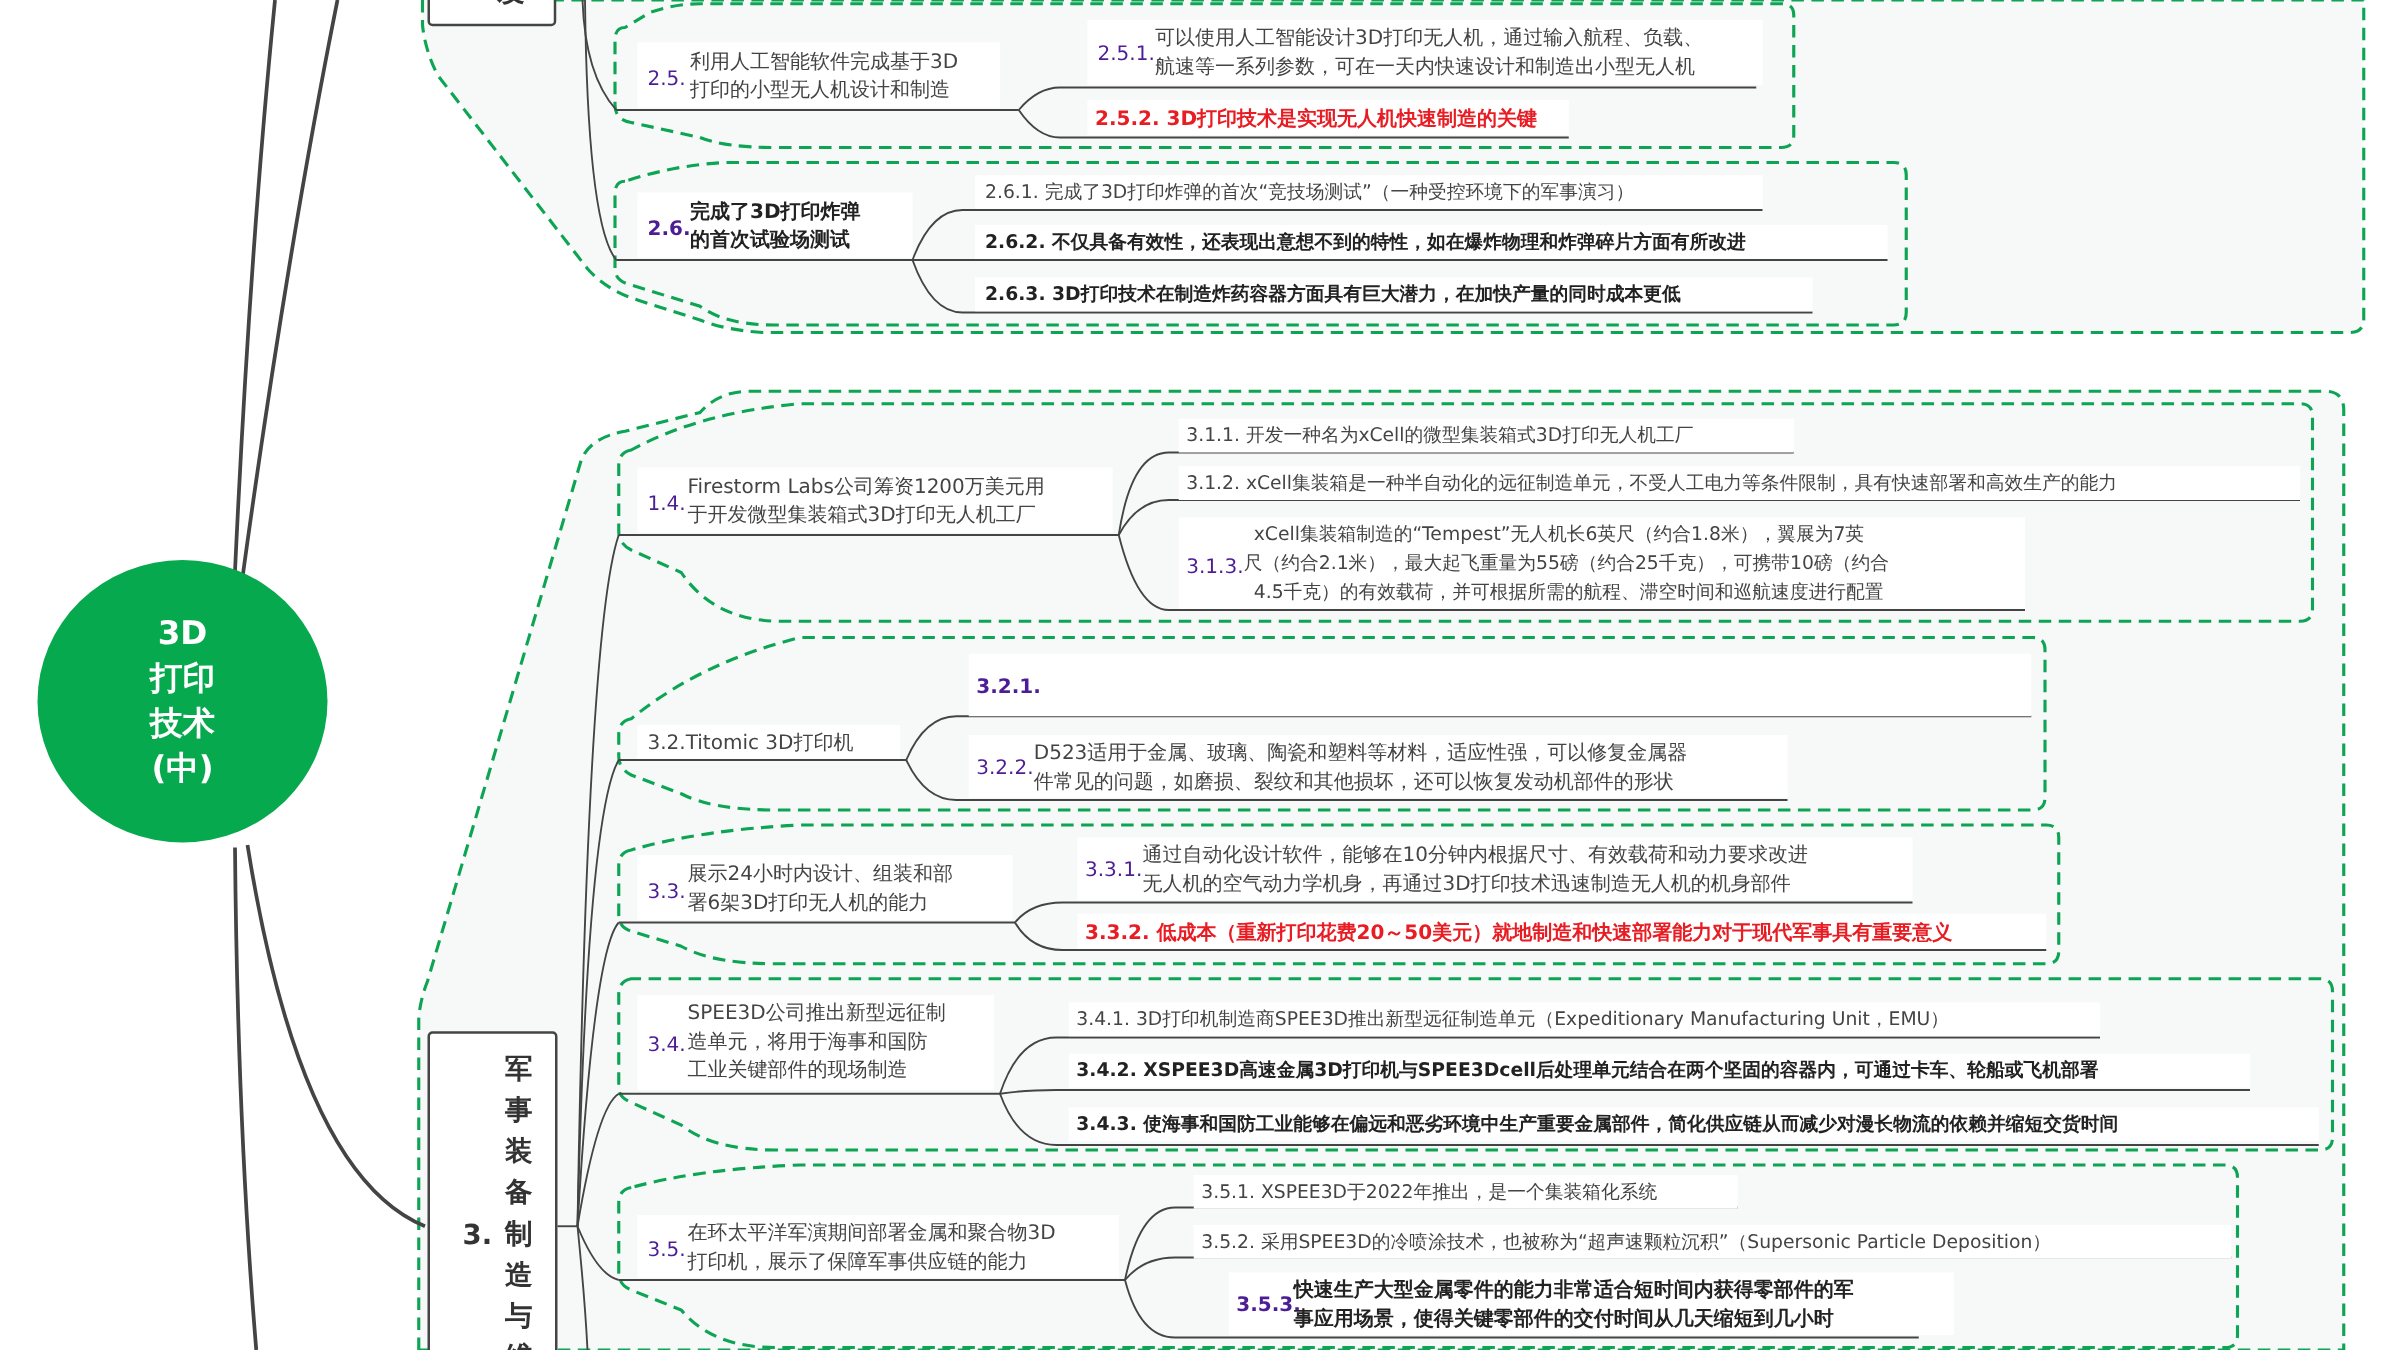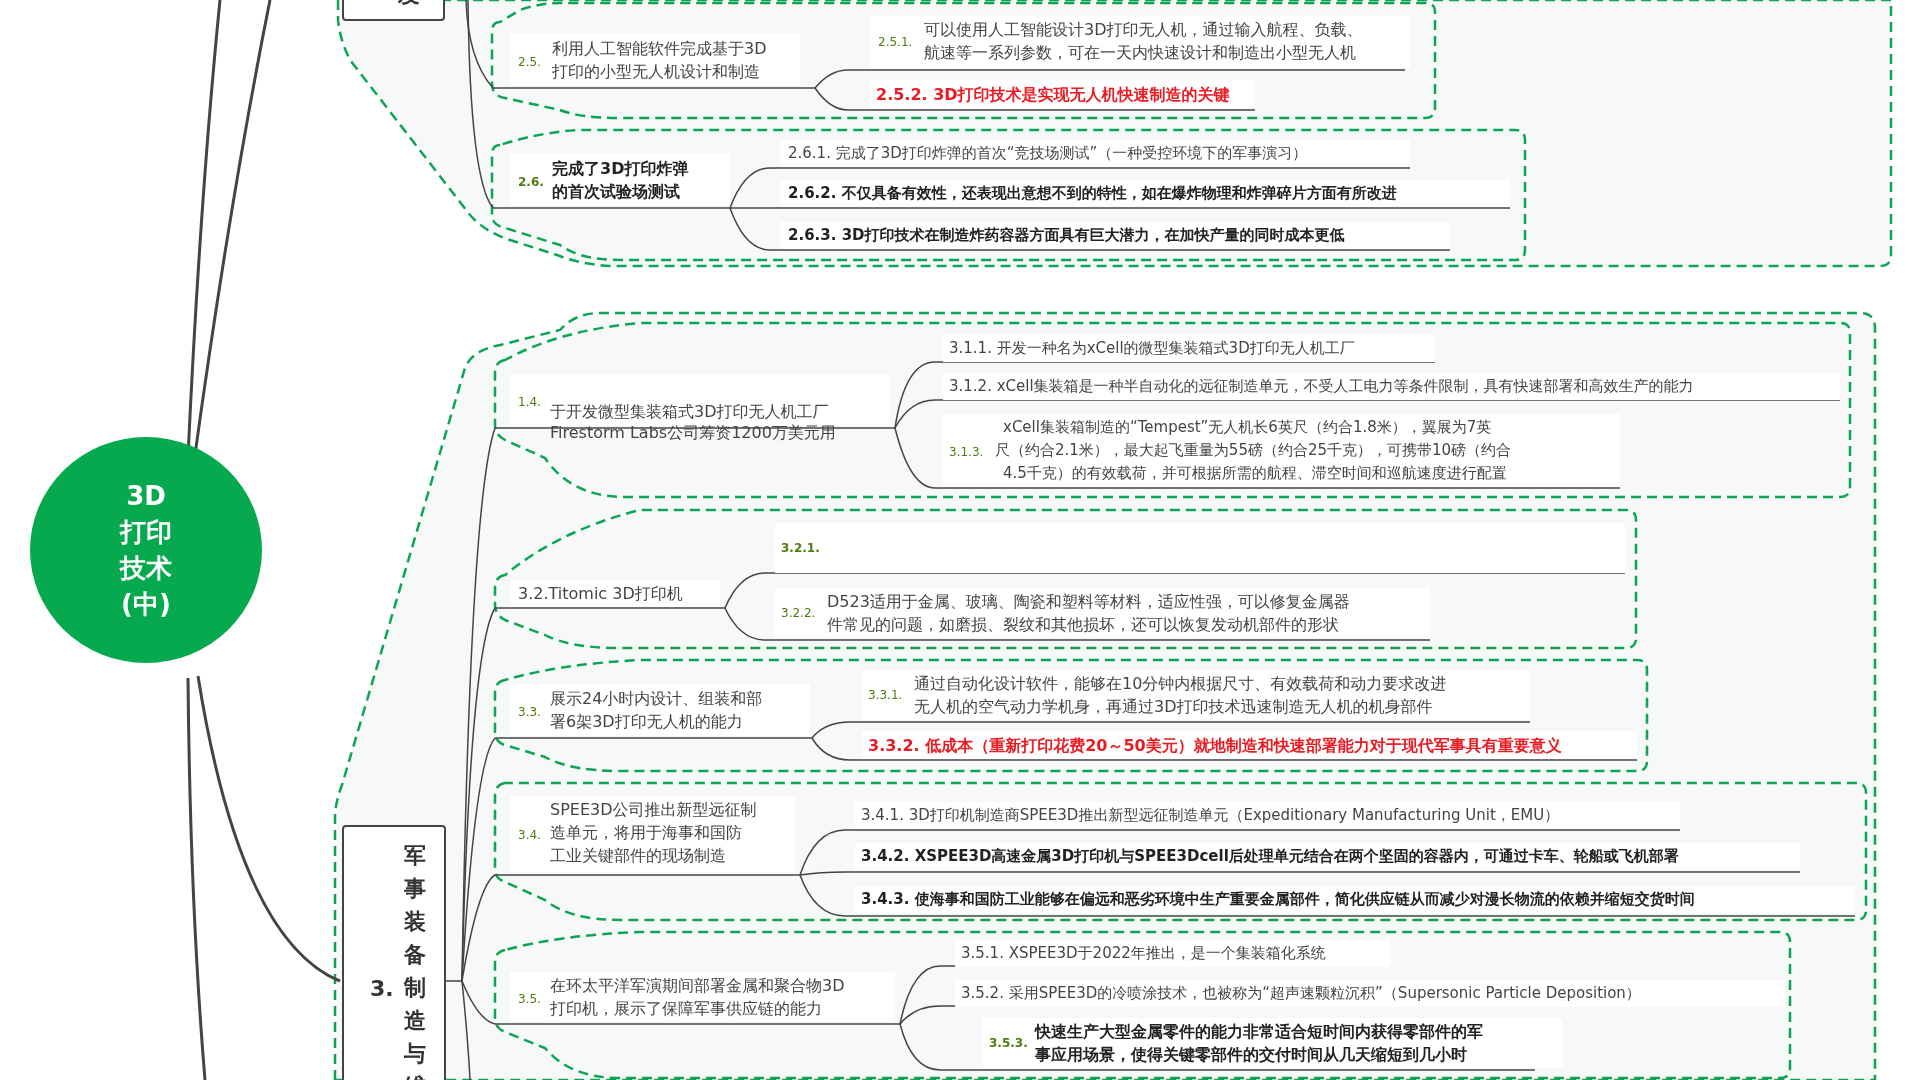--- a/index.html
+++ b/index.html
@@ -1,28 +1,28 @@
 <!DOCTYPE html>
 <html><head>
 <meta charset="utf-8">
 <style>
   html, body { margin:0; padding:0; }
   body { width:1920px; height:1080px; overflow:hidden; background:#ffffff; position:relative;
          font-family:"DejaVu Sans","Liberation Sans",sans-serif; color:#333; }
   svg.lines { position:absolute; left:0; top:0; width:1920px; height:1080px; }
-  .root { position:absolute; left:30px; top:437px; width:232px; height:226px; border-radius:50%;
+  .root { position:absolute; left:30px; top:448px; width:232px; height:226px; border-radius:50%;
           background:#06a94d; color:#fff; display:flex; align-items:center; justify-content:center;
           text-align:center; font-weight:bold; font-size:26px; line-height:36px; }
   .root span { display:block; }
   .vnode { position:absolute; background:#fff; border:2px solid #444; border-radius:4px; box-sizing:border-box; }
   .vnode .chars { position:absolute; left:50px; top:12px; width:30px; font-weight:bold; font-size:22px;
                   line-height:33px; color:#333; text-align:center; }
   .vnode .num { position:absolute; font-weight:bold; font-size:22px; color:#333; }
   .node { position:absolute; background:#fff; font-size:16px; line-height:23px; color:#444; box-sizing:border-box; }
-  .node .n { position:absolute; font-size:12px; color:#4d7c0f; }
+  .node .n { position:absolute; font-size:16px; color:#4c1d95; }
   .node .t { position:absolute; }
   .bold { font-weight:bold; color:#222; }
   .red { color:#e81c23; font-weight:bold; }
 </style>
 </head>
 <body>
 
 <svg class="lines" viewBox="0 0 1920 1080">
 
   <path d="M338,0 L338,20 Q340,40 350,60 L470,215 Q485,232 510,240 L560,256 Q580,264 610,266 L1880,266 Q1891,266 1891,255 L1891,0 Z" fill="#f7f9f9" stroke="#0da454" stroke-width="2.5" stroke-dasharray="10,6"></path>
@@ -143,21 +143,21 @@
     <div>备</div>
     <div>制</div>
     <div>造</div>
     <div>与</div>
     <div>维</div>
   </div>
 </div>
 
 <div class="node" style="left:510px; top:374px; width:380px; height:52px;">
   <span class="n" style="left:8px; top:17px;">1.4.</span>
-  <span class="t" style="left:40px; top:3px;margin-top:44px;">Firestorm Labs公司筹资1200万美元用</span>
+  <span class="t" style="left:40px; top:3px;">Firestorm Labs公司筹资1200万美元用</span>
   <span class="t" style="left:40px; top:26px;">于开发微型集装箱式3D打印无人机工厂</span>
 </div>
 <div class="node" style="left:943px; top:335px; width:492px; height:27px; padding:2px 6px; font-size:15px;">
   <span>3.1.1. 开发一种名为xCell的微型集装箱式3D打印无人机工厂</span>
 </div>
 <div class="node" style="left:943px; top:373px; width:897px; height:27px; padding:2px 6px; font-size:15px;">
   <span>3.1.2. xCell集装箱是一种半自动化的远征制造单元，不受人工电力等条件限制，具有快速部署和高效生产的能力</span>
 </div>
 <div class="node" style="left:943px; top:414px; width:677px; height:73px; font-size:15px;">
   <span class="n" style="left:6px; top:27px;">3.1.3.</span>

